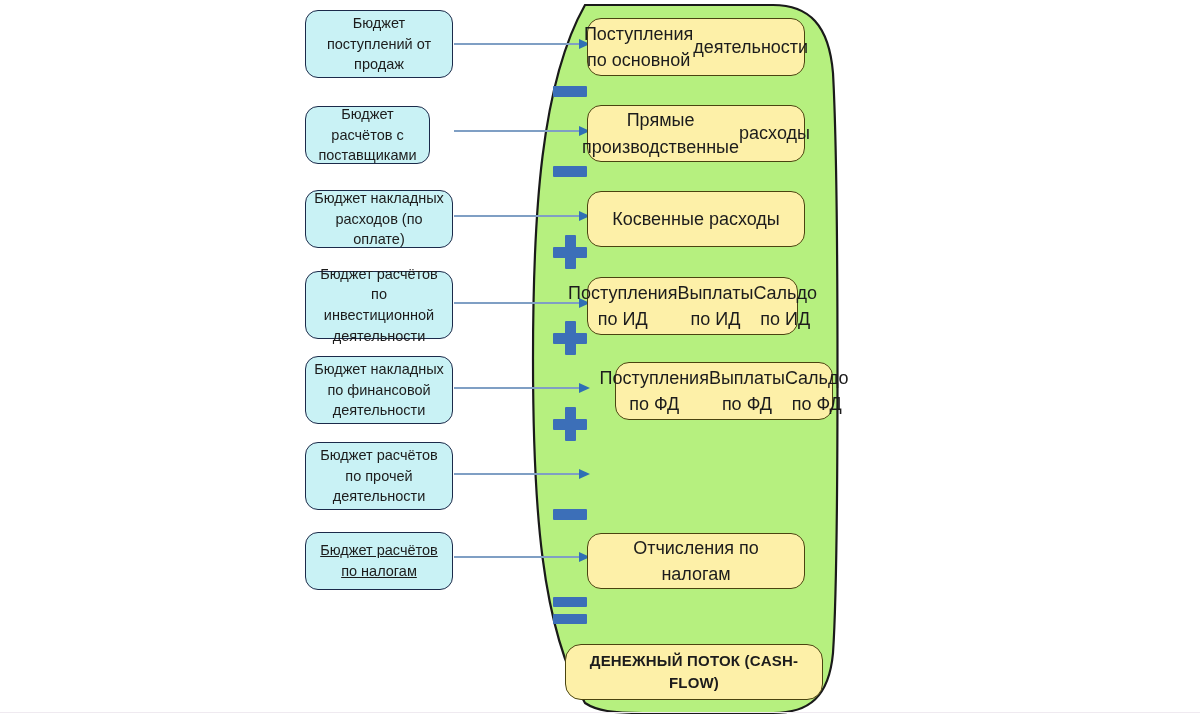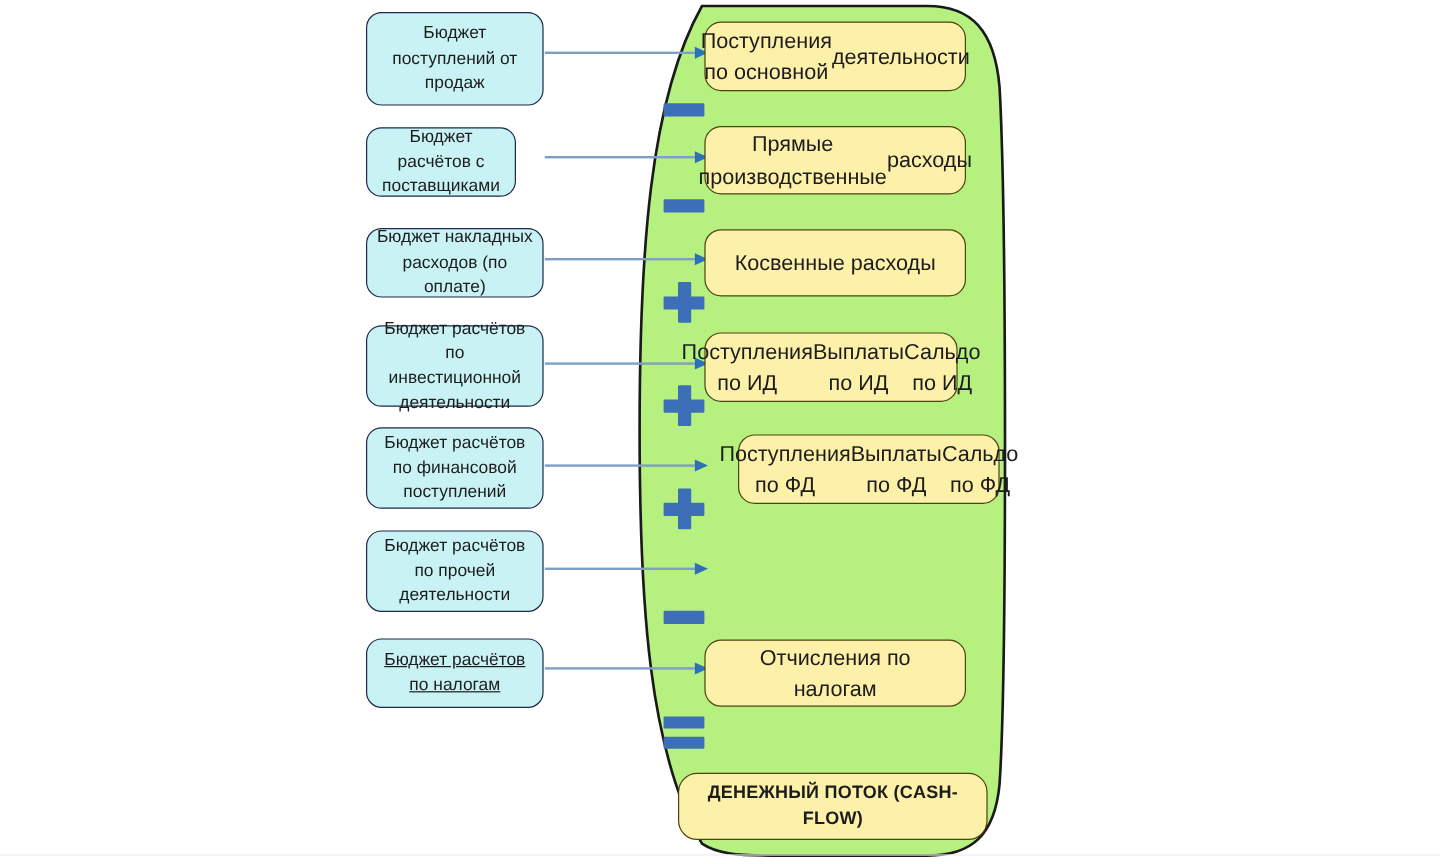--- a/index.html
+++ b/index.html
@@ -140,21 +140,21 @@
                C 10 502, 18 624, 62 700
                C 74 708, 90 710, 120 710
                L 250 710
                C 286 710, 306 694, 310 650
                C 316 560, 316 180, 310 70
                C 306 22, 286 2, 250 2
                Z" fill="#b6f07f" stroke="#1a1a1a" stroke-width="2.2"></path>
     </svg>
   </div>
 
-  <div class="blue-box" style="left:305px; top:10px; width:148px; height:78px;">Бюджет поступлений от продаж</div>
+  <div class="blue-box" style="left:305px; top:10px; width:148px; height:68px;">Бюджет поступлений от продаж</div>
   <div class="arrow" style="left:454px; top:37px; width:136px;">
     <div class="shaft"></div>
     <div class="head"></div>
   </div>
   <div class="yellow-box" style="left:587px; top:18px; width:218px; height:58px;">
     <span>Поступления по основной</span>
       <br>
     <span>деятельности</span>
   </div>
 
@@ -202,21 +202,21 @@
     <span>Выплаты по ИД</span>
       <br>
     <span>Сальдо по ИД</span>
   </div>
 
   <div class="op plus" style="left:553px; top:321px;">
     <div class="bar h"></div>
     <div class="bar v"></div>
   </div>
 
-  <div class="blue-box" style="left:305px; top:356px; width:148px; height:68px;">Бюджет расчётов по финансовой поступлений</div>
+  <div class="blue-box" style="left:305px; top:356px; width:148px; height:68px;">Бюджет накладных по финансовой деятельности</div>
   <div class="arrow" style="left:454px; top:381px; width:136px;">
     <div class="shaft"></div>
     <div class="head"></div>
   </div>
   <div class="yellow-box" style="left:587px; top:362px; width:218px; height:58px;margin-left:28px;">
     <span>Поступления по ФД</span>
       <br>
     <span>Выплаты по ФД</span>
       <br>
     <span>Сальдо по ФД</span>

